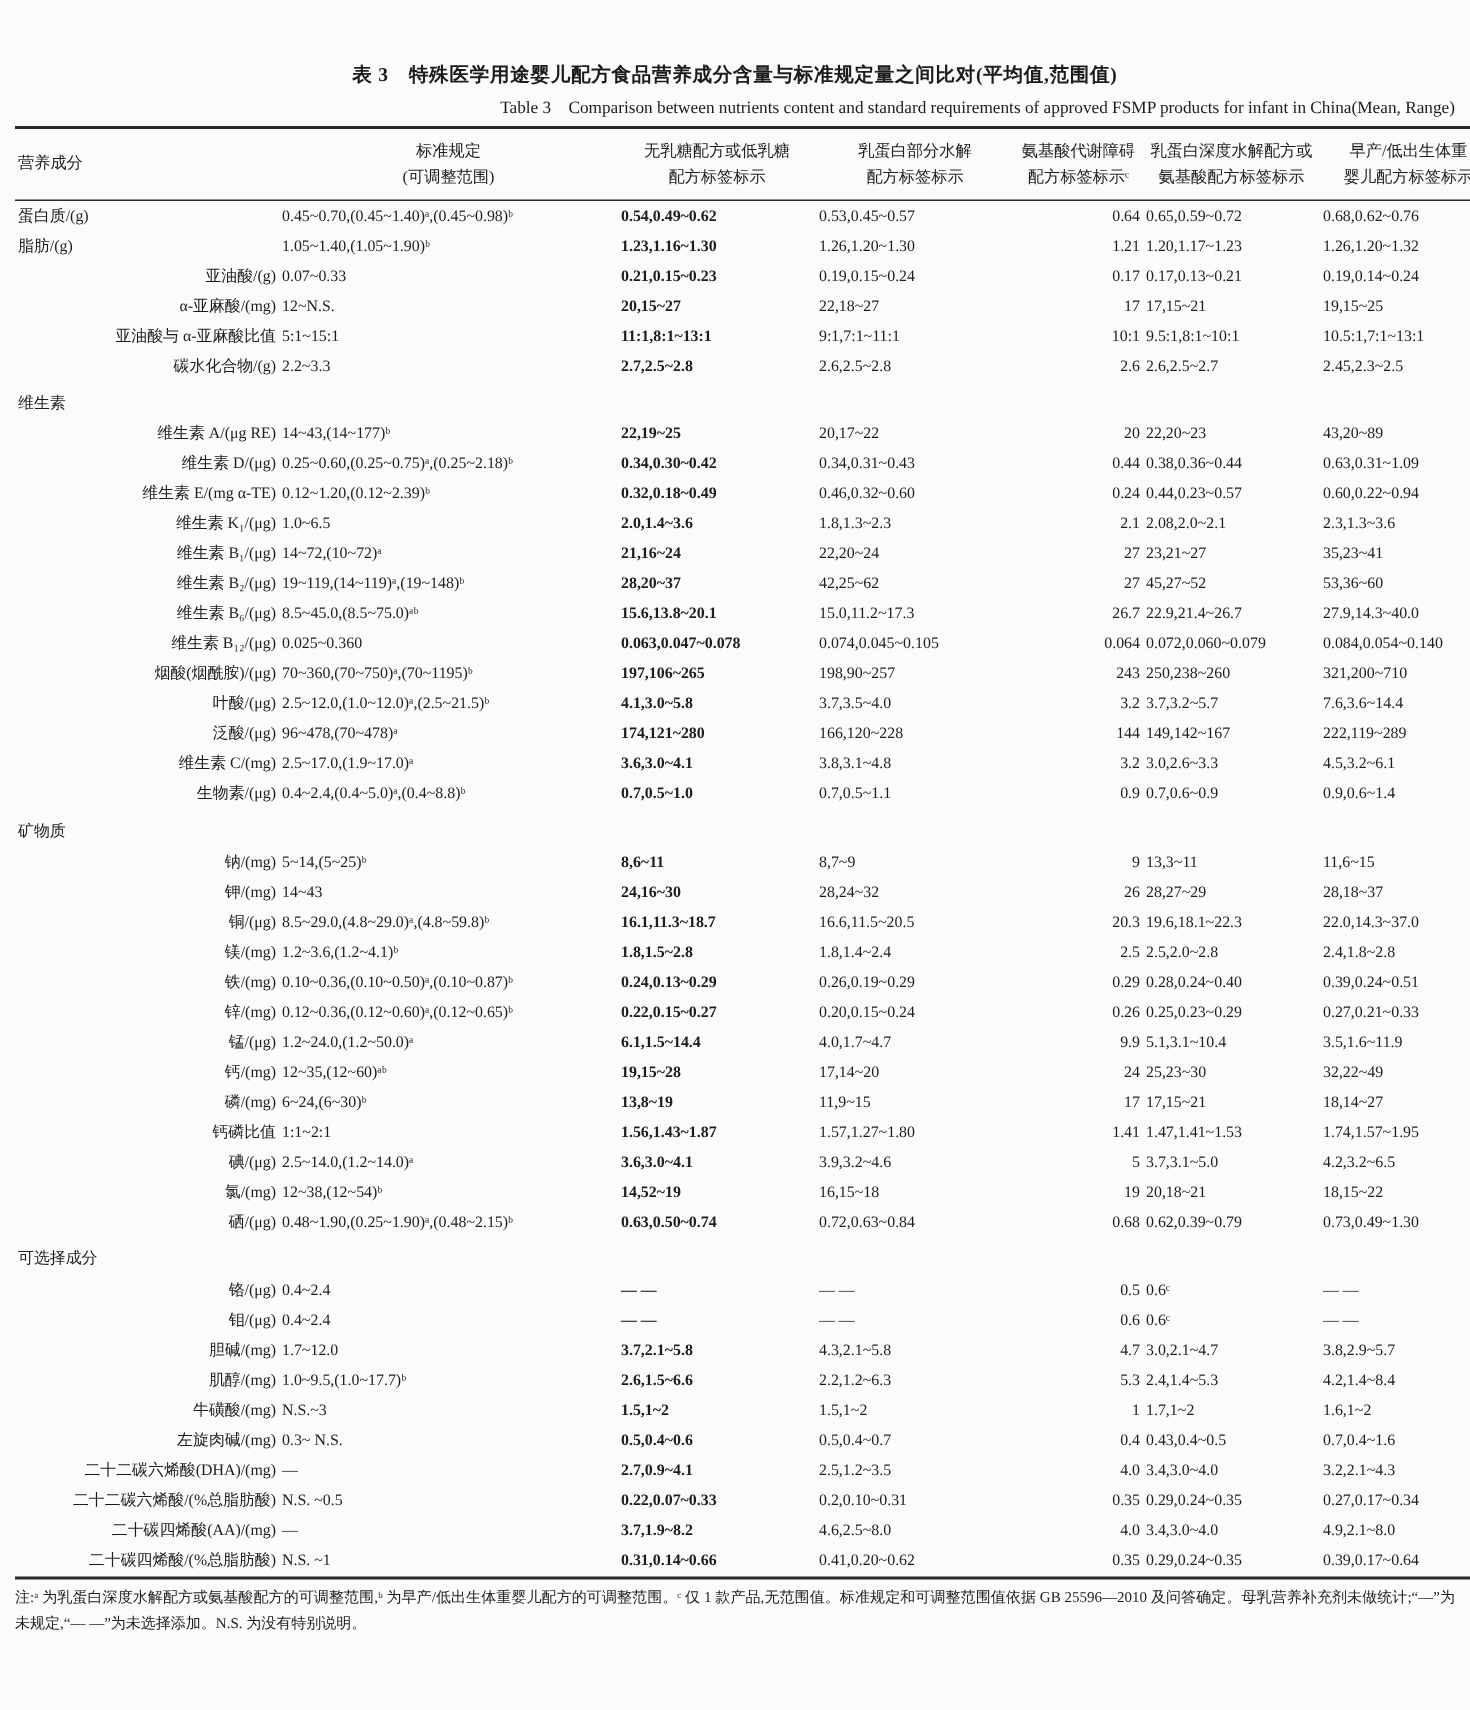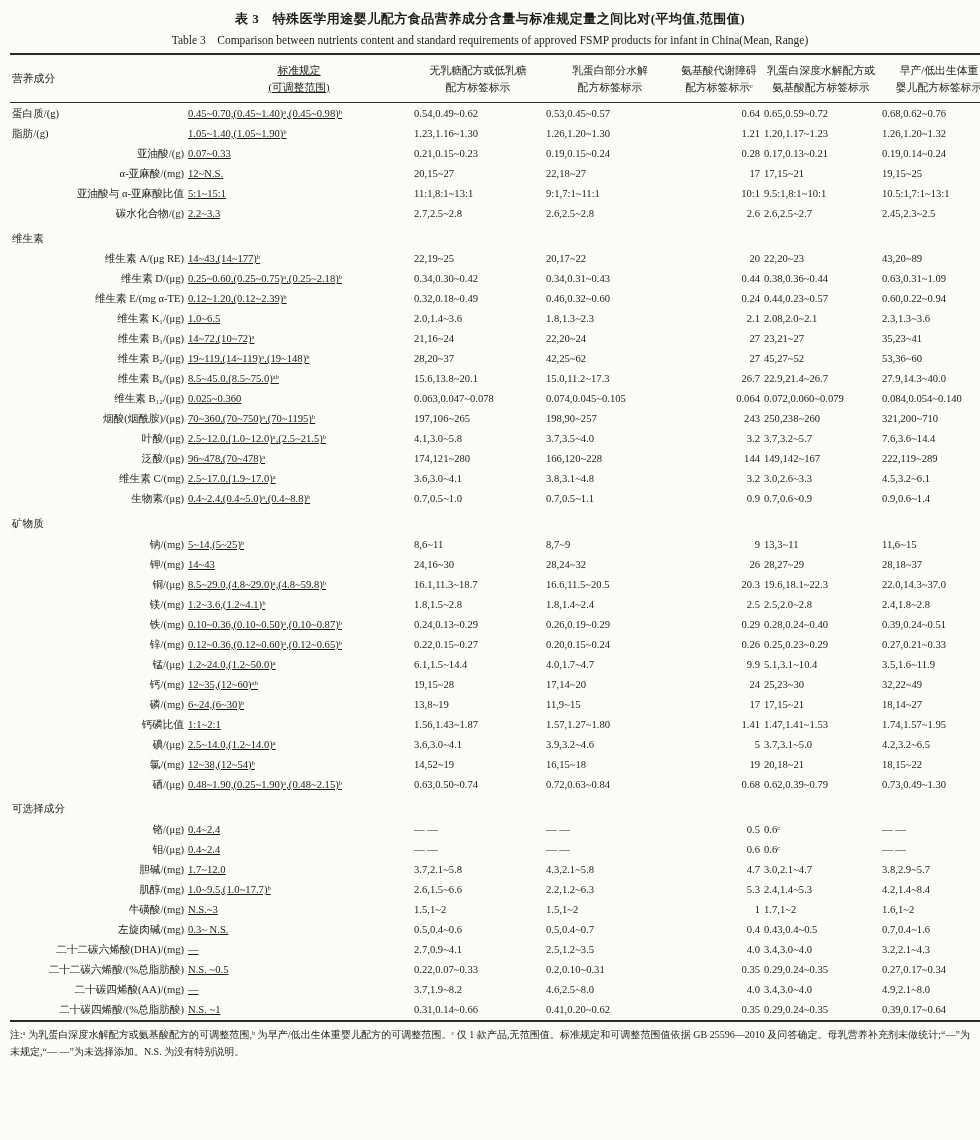--- a/index.html
+++ b/index.html
@@ -11,23 +11,24 @@
     -webkit-font-smoothing:antialiased;
     overflow:hidden;
   }
   .page{padding:6px 10px 0 10px;}
   .title-cn{
     text-align:center;
     font-size:13px;
     font-weight:600;
     letter-spacing:.5px;
     padding:4px 0 3px 0;
+    margin-top:31px;
   }
   .title-en{
-    text-align:center;
+    text-align:right;
     font-size:11.5px;
     font-weight:400;
     padding:2px 0 5px 0;
   }
   table.main{
     width:960px;
     border-collapse:collapse;
     table-layout:fixed;
     border-top:2px solid #2a2a2a;
     border-bottom:2px solid #2a2a2a;
@@ -50,22 +51,22 @@
     line-height:1.25;
     white-space:nowrap;
     overflow:hidden;
   }
   td.lbl{padding-left:2px;}
   td.lbl.ind{padding-left:14px;text-align:right;}
   tr.section td{padding-top:8px;padding-bottom:4px;}
   td.v{text-align:left;}
   td.vc{text-align:right;}
   .c1{width:172px;}
-  .c2{width:222px;text-decoration:underline;}
-  .c3{width:128px;}
+  .c2{width:222px;}
+  .c3{width:128px;font-weight:bold;}
   .c4{width:128px;}
   .c5{width:82px;}
   .c6{width:114px;}
   .c7{width:114px;}
   .footnote{
     width:960px;
     font-size:10px;
     line-height:1.7;
     padding-top:4px;
     text-align:justify;
@@ -113,21 +114,21 @@
           <td class="c4 v">1.26,1.20~1.30</td>
           <td class="c5 vc">1.21</td>
           <td class="c6 v">1.20,1.17~1.23</td>
           <td class="c7 v">1.26,1.20~1.32</td>
         </tr>
         <tr>
           <td class="c1 lbl ind">亚油酸/(g)</td>
           <td class="c2 v">0.07~0.33</td>
           <td class="c3 v">0.21,0.15~0.23</td>
           <td class="c4 v">0.19,0.15~0.24</td>
-          <td class="c5 vc">0.28</td>
+          <td class="c5 vc">0.17</td>
           <td class="c6 v">0.17,0.13~0.21</td>
           <td class="c7 v">0.19,0.14~0.24</td>
         </tr>
         <tr>
           <td class="c1 lbl ind">α-亚麻酸/(mg)</td>
           <td class="c2 v">12~N.S.</td>
           <td class="c3 v">20,15~27</td>
           <td class="c4 v">22,18~27</td>
           <td class="c5 vc">17</td>
           <td class="c6 v">17,15~21</td>

